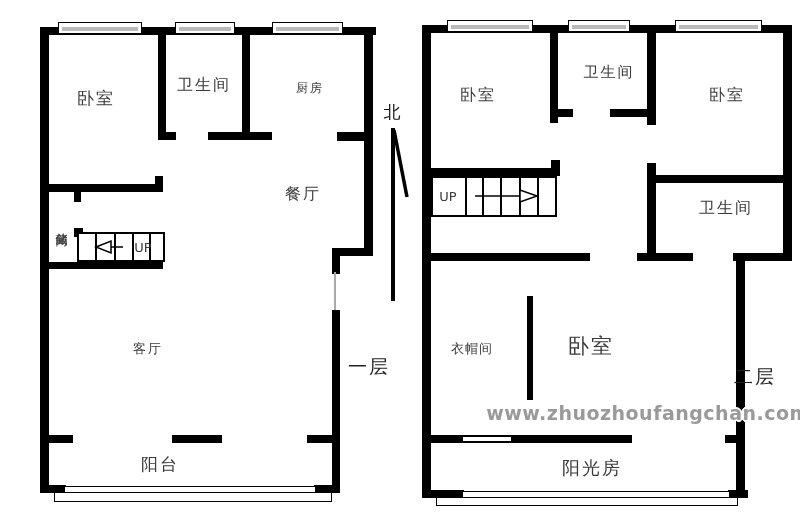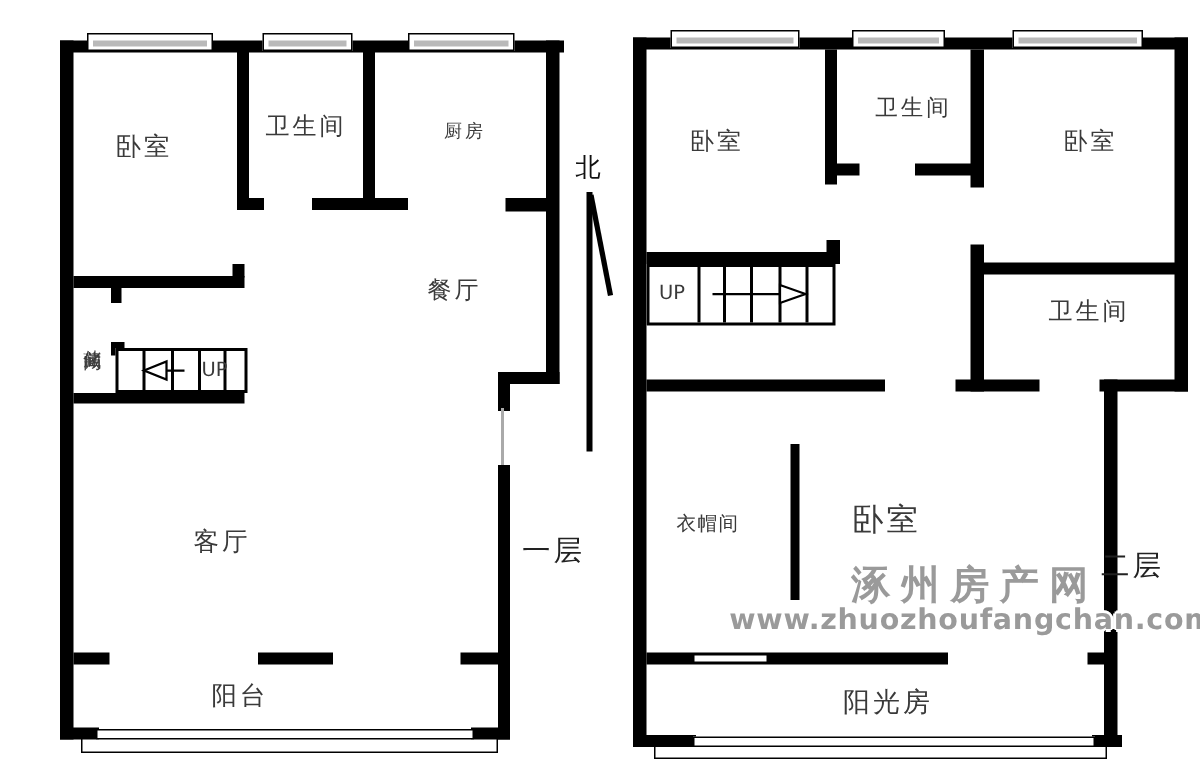--- a/index.html
+++ b/index.html
@@ -86,21 +86,21 @@
       <line x1="32" y1="15" x2="46" y2="15" stroke="#000" stroke-width="1.5"></line>
       <polygon points="19,15 34,9 34,21" fill="#ffffff" stroke="#000" stroke-width="1.5"></polygon>
     </svg>
     <div class="room-label" style="left:143px;top:247px;font-size:13px;letter-spacing:0">UP</div>
 
     <div class="room-label" style="left:96px;top:98px;font-size:17px">卧室</div>
     <div class="room-label" style="left:204px;top:85px;font-size:16px">卫生间</div>
     <div class="room-label" style="left:310px;top:88px;font-size:12px">厨房</div>
     <div class="room-label" style="left:303px;top:194px;font-size:16px">餐厅</div>
     <div class="room-label vertical" style="left:61px;top:225px;font-size:12px">储藏间</div>
-    <div class="room-label" style="left:148px;top:361px;font-size:17px">客厅</div>
+    <div class="room-label" style="left:148px;top:349px;font-size:13px">客厅</div>
     <div class="room-label" style="left:160px;top:464px;font-size:17px">阳台</div>
     <div class="floor-label" style="left:369px;top:367px">一层</div>
   </div>
 
   <div class="north-label" style="left:392px;top:112px">北</div>
   <svg class="north-arrow" style="left:378px;top:125px" width="40" height="180" viewBox="0 0 40 180">
     <line x1="15" y1="3" x2="15" y2="176" stroke="#000" stroke-width="4"></line>
     <line x1="16" y1="5" x2="29" y2="72" stroke="#000" stroke-width="3.5"></line>
   </svg>
 
@@ -154,16 +154,15 @@
     <div class="room-label" style="left:478px;top:95px;font-size:16px">卧室</div>
     <div class="room-label" style="left:609px;top:72px;font-size:15px">卫生间</div>
     <div class="room-label" style="left:727px;top:95px;font-size:16px">卧室</div>
     <div class="room-label" style="left:726px;top:208px;font-size:16px">卫生间</div>
     <div class="room-label" style="left:472px;top:349px;font-size:13px;letter-spacing:1px">衣帽间</div>
     <div class="room-label" style="left:591px;top:346px;font-size:21px">卧室</div>
     <div class="room-label" style="left:592px;top:468px;font-size:18px">阳光房</div>
     <div class="floor-label" style="left:755px;top:377px">二层</div>
   </div>
 
-  <div class="wm wm-name" style="left:650px;top:390px">涿州房产网</div>
   <div class="wm wm-url" style="left:648px;top:413px">www.zhuozhoufangchan.com</div>
 
 </div>
 
 </body></html>

